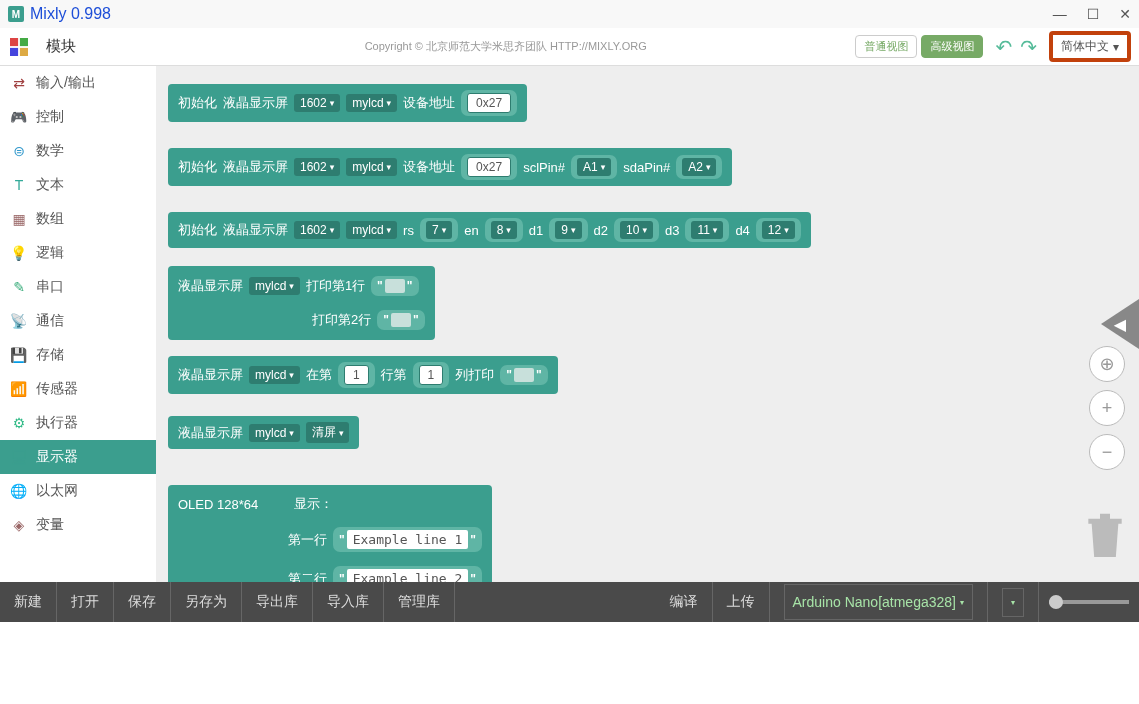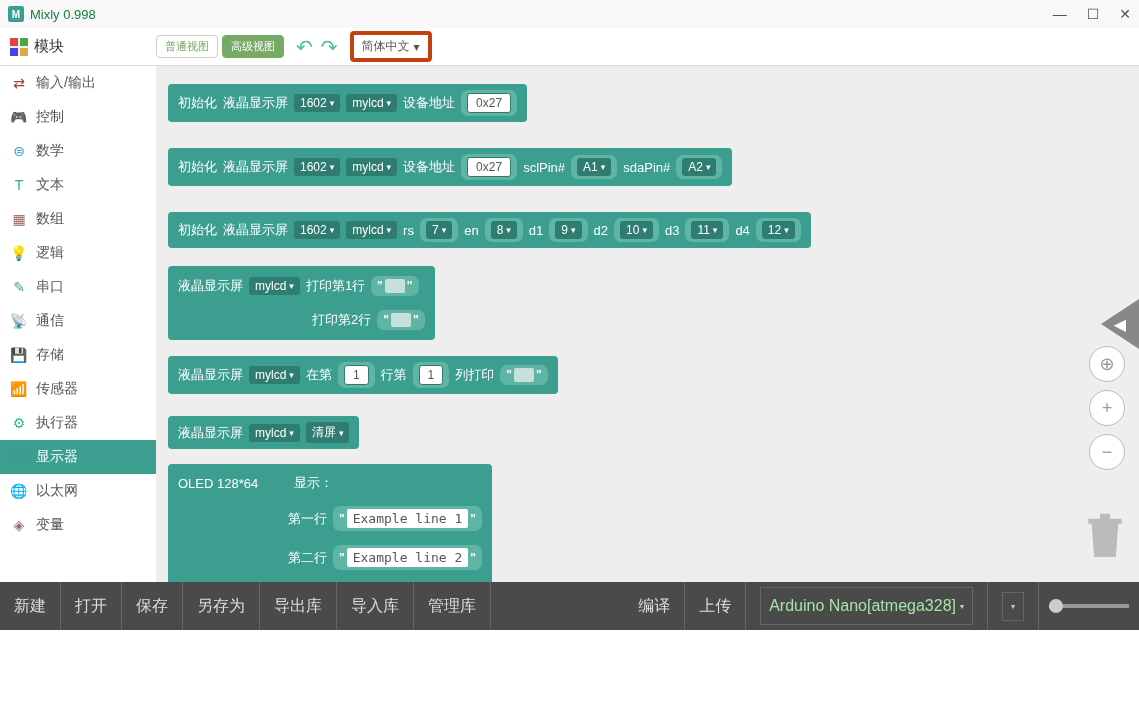--- a/index.html
+++ b/index.html
@@ -1,22 +1,22 @@
 <!DOCTYPE html>
 <html><head>
 <meta charset="utf-8">
 <style>
 *{box-sizing:border-box;margin:0;padding:0;font-family:Arial,sans-serif;}
 body{background:#fff;width:1139px;height:704px;overflow:hidden;}
 .titlebar{height:28px;display:flex;align-items:center;padding:0 8px;background:#f8f8f8;}
 .titlebar .icon{width:16px;height:16px;background:#3b9e8e;color:#fff;font-size:10px;display:flex;align-items:center;justify-content:center;font-weight:bold;border-radius:2px;margin-right:6px;}
-.titlebar .title{font-size:13px;color:#15803d;}
+.titlebar .title{font-size:16px;color:#1d4ed8;}
 .titlebar .winbtns{margin-left:auto;display:flex;gap:20px;font-size:14px;color:#555;}
 .toolbar{height:38px;display:flex;align-items:center;border-bottom:1px solid #ddd;background:#fff;}
-.modules{width:156px;display:flex;align-items:center;gap:6px;padding-left:10px;font-size:15px;color:#333;text-align:center;}
+.modules{width:156px;display:flex;align-items:center;gap:18px;padding-left:10px;font-size:15px;color:#333;text-align:center;}
 .modules .puzzle{width:18px;height:18px;display:inline-block;}
 .tab{width:160px;height:100%;border-bottom:2px solid transparent;display:flex;align-items:center;justify-content:center;font-size:14px;color:#555;}
 .tab.active{border-bottom:2px solid #ccc;}
 .copyright{flex:1;text-align:center;font-size:11px;color:#999;}
 .viewbtns{display:flex;gap:4px;margin-right:12px;}
 .viewbtn{font-size:11px;padding:3px 8px;border:1px solid #ccc;border-radius:4px;color:#7a6;cursor:pointer;}
 .viewbtn.active{background:#7a6;color:#fff;border-color:#7a6;}
 .undoredo{display:flex;gap:8px;margin-right:12px;font-size:20px;color:#5b9;}
 .lang{font-size:12px;color:#555;padding:3px 8px;border:4px solid #c2410c;border-radius:4px;display:flex;align-items:center;gap:4px;margin-right:8px;}
 .main{display:flex;height:516px;}
@@ -32,21 +32,21 @@
 .dd::after{content:"▾";font-size:9px;}
 .val{background:#fff;color:#555;padding:2px 8px;border-radius:3px;font-size:12px;border:1px solid #2e7d70;}
 .slot{background:#5fb5a5;padding:3px 6px;border-radius:7px;display:inline-flex;align-items:center;gap:2px;}
 .quote{color:#fff;font-size:12px;font-weight:bold;}
 .slot-content{background:#c8e0db;min-width:20px;height:14px;border-radius:2px;display:inline-block;}
 .slot-text{background:#fff;color:#555;font-family:monospace;padding:2px 6px;border-radius:2px;}
 .rightpanel{position:absolute;right:0;top:50%;transform:translateY(-50%);width:38px;height:50px;background:#888;clip-path:polygon(100% 0,0 50%,100% 100%);display:flex;align-items:center;justify-content:center;color:#fff;}
 .zoombtns{position:absolute;right:14px;top:280px;display:flex;flex-direction:column;gap:8px;}
 .zoombtn{width:36px;height:36px;border:1px solid #bbb;border-radius:50%;background:#fff;display:flex;align-items:center;justify-content:center;color:#999;font-size:18px;cursor:pointer;}
 .trash{position:absolute;right:14px;bottom:20px;width:40px;height:50px;color:#bbb;}
-.bottombar{height:48px;background:#4a4a4a;display:flex;align-items:center;font-size:16px;color:#ddd;}
+.bottombar{height:40px;background:#4a4a4a;display:flex;align-items:center;font-size:14px;color:#ddd;}
 .bbtn{padding:0 14px;height:100%;display:flex;align-items:center;border-right:1px solid #666;cursor:pointer;}
 .bbtn.flex{flex:1;border-right:none;}
 .board{background:#4a4a4a;color:#A7E3A7;padding:9px 8px;border:1px solid #666;display:flex;align-items:center;gap:4px;}
 .board::after{content:"▾";font-size:8px;}
 .slider{width:80px;height:4px;background:#999;position:relative;margin:0 10px;}
 .slider::before{content:"";position:absolute;left:0;top:-5px;width:14px;height:14px;background:#ccc;border-radius:50%;}
 </style>
 </head>
 <body>
 
@@ -63,20 +63,21 @@
 <div class="toolbar">
   <div class="modules">
     <svg class="puzzle" viewBox="0 0 20 20">
         <rect x="0" y="0" width="9" height="9" fill="#d44"></rect>
         <rect x="11" y="0" width="9" height="9" fill="#4a4"></rect>
         <rect x="0" y="11" width="9" height="9" fill="#44d"></rect>
         <rect x="11" y="11" width="9" height="9" fill="#da4"></rect>
       </svg>
     <span>模块</span>
   </div>
+  <div class="copyright">Copyright © 北京师范大学米思齐团队 HTTP://MIXLY.ORG</div>
   <div class="viewbtns">
     <span class="viewbtn">普通视图</span>
     <span class="viewbtn active">高级视图</span>
   </div>
   <div class="undoredo">
     <span>↶</span>
     <span>↷</span>
   </div>
   <div class="lang">
       <span>简体中文</span>
@@ -245,21 +246,21 @@
           <span class="quote">"</span>
         </span>
     </div>
 
     <div class="block" style="top:350px;left:12px">
       <span>液晶显示屏</span>
       <span class="dd">mylcd</span>
       <span class="dd">清屏</span>
     </div>
 
-    <div class="block block-multi" style="top:398px;left:12px">
+    <div class="block block-multi" style="top:419px;left:12px">
       <div class="block-row">
         <span style="min-width:110px">OLED 128*64</span>
           <span>显示：</span>
       </div>
       <div class="block-row" style="padding-left:110px">
         <span>第一行</span>
         <span class="slot">
             <span class="quote">"</span>
             <span class="slot-text">Example line 1</span>
             <span class="quote">"</span>

